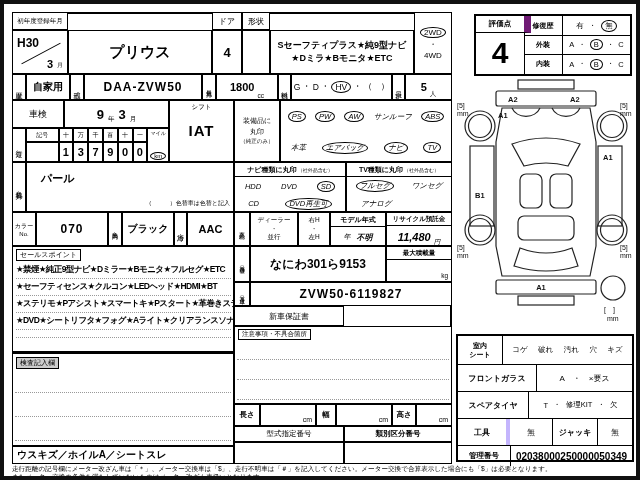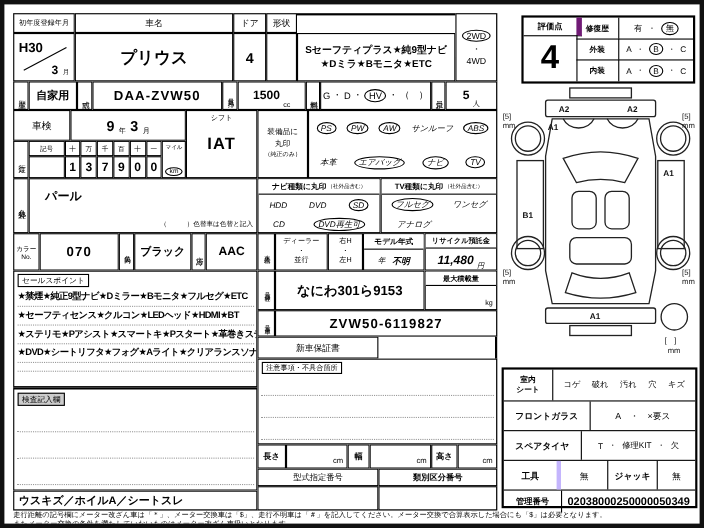--- a/index.html
+++ b/index.html
@@ -22,21 +22,20 @@
   svg text{font-family:"Liberation Sans","DejaVu Sans",sans-serif;}
 </style>
 </head>
 <body>
 
 <div class="sheet">
 
   <div class="abs b2" style="left:8px;top:8px;width:440px;height:452px;pointer-events:none;"></div>
 
   <div class="abs b hdr" style="left:8px;top:8px;width:56px;height:18px;font-size:6.5px;">初年度登録年月</div>
-  <div class="abs b hdr" style="left:64px;top:8px;width:144px;height:18px;">車名</div>
   <div class="abs b hdr" style="left:208px;top:8px;width:30px;height:18px;">ドア</div>
   <div class="abs b hdr" style="left:238px;top:8px;width:28px;height:18px;">形状</div>
   <div class="abs b hdr" style="left:266px;top:8px;width:144px;height:26px;margin-top:40px;">グレード</div>
 
   <div class="abs b val" style="left:410px;top:8px;width:38px;height:62px;flex-direction:column;font-size:8px;font-weight:normal;justify-content:center;gap:1px;">
     <span class="circ">2WD</span>
     <span>・</span>
     <span>4WD</span>
   </div>
 
@@ -53,21 +52,21 @@
     <span>Sセーフティプラス★純9型ナビ</span>
     <span>★Dミラ★Bモニタ★ETC</span>
   </div>
 
   <div class="abs b vert" style="left:8px;top:70px;width:14px;height:26px;">車歴</div>
   <div class="abs b val" style="left:22px;top:70px;width:44px;height:26px;font-size:10px;">自家用</div>
   <div class="abs b vert" style="left:66px;top:70px;width:14px;height:26px;">型式</div>
   <div class="abs b val" style="left:80px;top:70px;width:118px;height:26px;font-size:12px;letter-spacing:1px;">DAA-ZVW50</div>
   <div class="abs b vert" style="left:198px;top:70px;width:14px;height:26px;font-size:6px;">排気量</div>
   <div class="abs b val" style="left:212px;top:70px;width:62px;height:26px;font-size:11px;gap:3px;">
-    <span>1500</span>
+    <span>1800</span>
     <span style="font-size:6.5px;font-weight:normal;align-self:flex-end;">cc</span>
   </div>
   <div class="abs b vert" style="left:274px;top:70px;width:13px;height:26px;">燃料</div>
   <div class="abs b val" style="left:287px;top:70px;width:101px;height:26px;font-size:8.5px;font-weight:normal;gap:2px;">
     <span>G</span>
     <span>・</span>
     <span>D</span>
     <span>・</span>
     <span class="circ">HV</span>
     <span>・</span>
@@ -263,21 +262,21 @@
 
   <div class="abs" style="left:8px;top:348px;width:222px;height:94px;border:1px solid #000;border-top:2px solid #000;background:#fff;">
     <span class="tag gray" style="position:absolute;left:3px;top:3px;">検査記入欄</span>
     <div class="dotline" style="position:absolute;left:2px;right:2px;top:38px;"></div>
     <div class="dotline" style="position:absolute;left:2px;right:2px;top:62px;"></div>
     <div class="dotline" style="position:absolute;left:2px;right:2px;top:86px;"></div>
   </div>
   <div class="abs b" style="left:8px;top:442px;width:222px;height:18px;background:#fff;display:flex;align-items:center;padding-left:4px;font-weight:bold;font-size:10px;white-space:nowrap;">ウスキズ／ホイルA／シートスレ</div>
 
   <div class="abs b2" style="left:470px;top:10px;width:158px;height:62px;background:#fff;">
-    <div style="position:absolute;left:0;top:0;width:48px;height:16px;border-right:5px solid #701a75;border-bottom:1px solid #000;display:flex;align-items:center;justify-content:center;font-size:7.5px;font-weight:bold;">評価点</div>
+    <div style="position:absolute;left:0;top:0;width:48px;height:16px;border-right:7px solid #701a75;border-bottom:1px solid #000;display:flex;align-items:center;justify-content:center;font-size:7.5px;font-weight:bold;">評価点</div>
     <div style="position:absolute;left:0;top:16px;width:48px;height:42px;border-right:1px solid #000;display:flex;align-items:center;justify-content:center;font-size:30px;font-weight:bold;">4</div>
     <div style="position:absolute;left:48px;top:0;right:0;height:19px;border-bottom:1px solid #000;display:flex;">
       <div style="width:38px;border-right:1px solid #000;display:flex;align-items:center;justify-content:center;font-size:7px;font-weight:bold;">修復歴</div>
       <div style="flex:1;display:flex;align-items:center;justify-content:center;gap:5px;font-size:7.5px;">
         <span>有</span>
         <span>・</span>
         <span class="circ">無</span>
       </div>
     </div>
     <div style="position:absolute;left:48px;top:19px;right:0;height:19px;border-bottom:1px solid #000;display:flex;">

